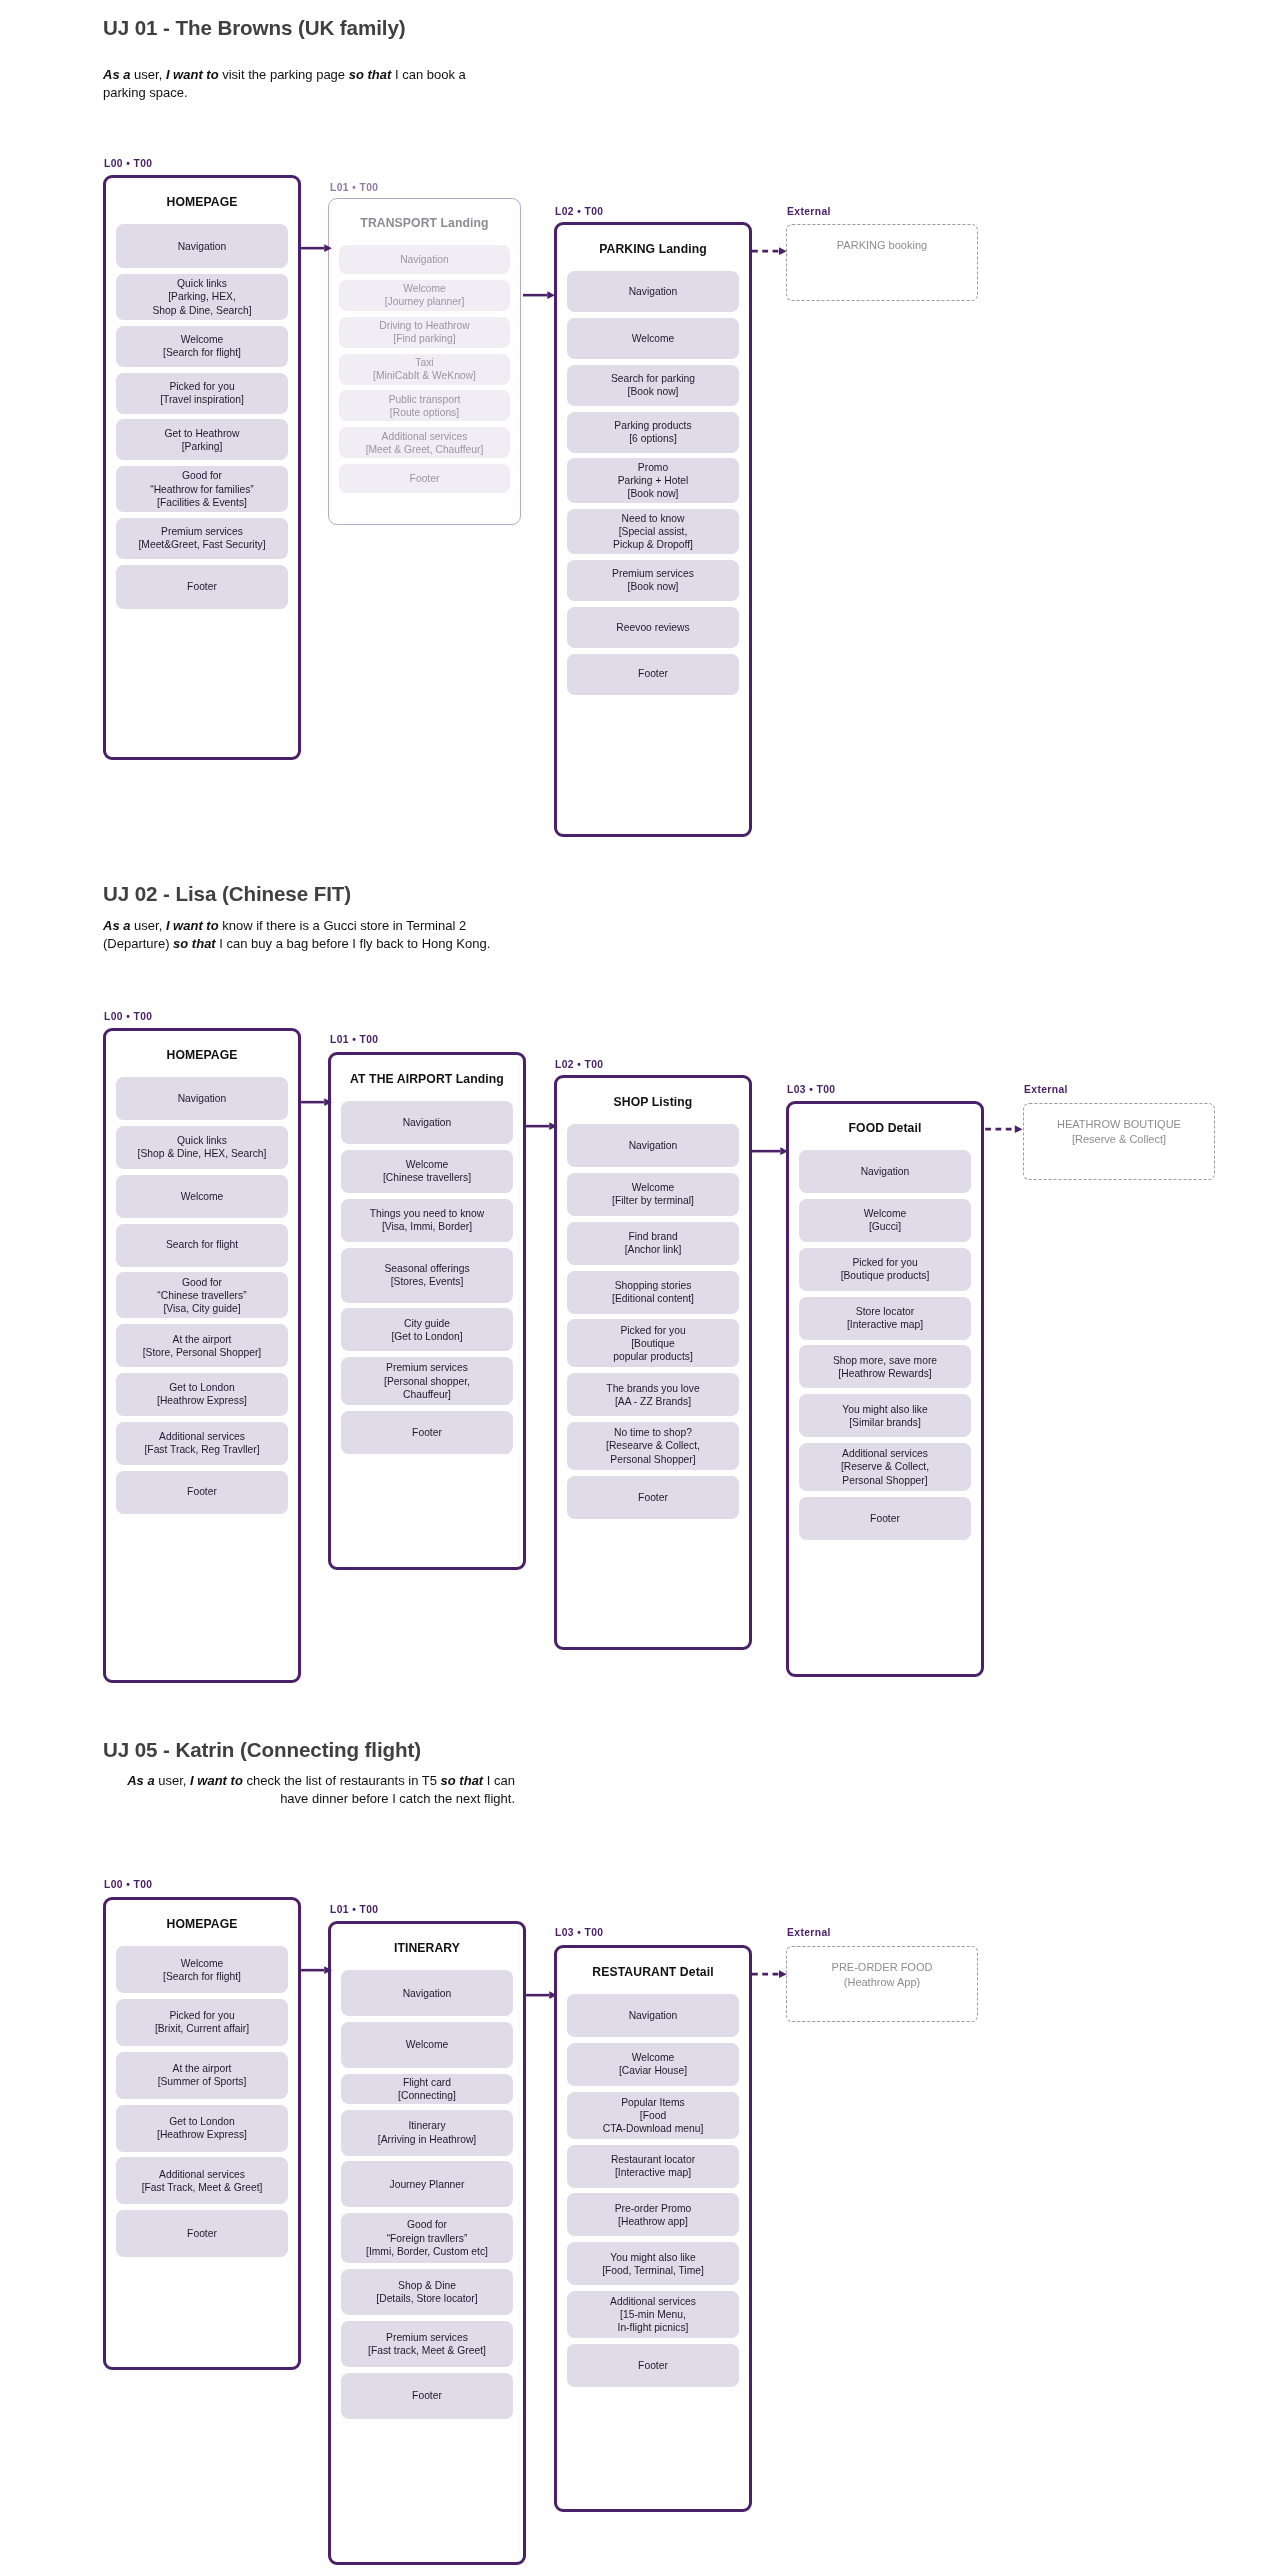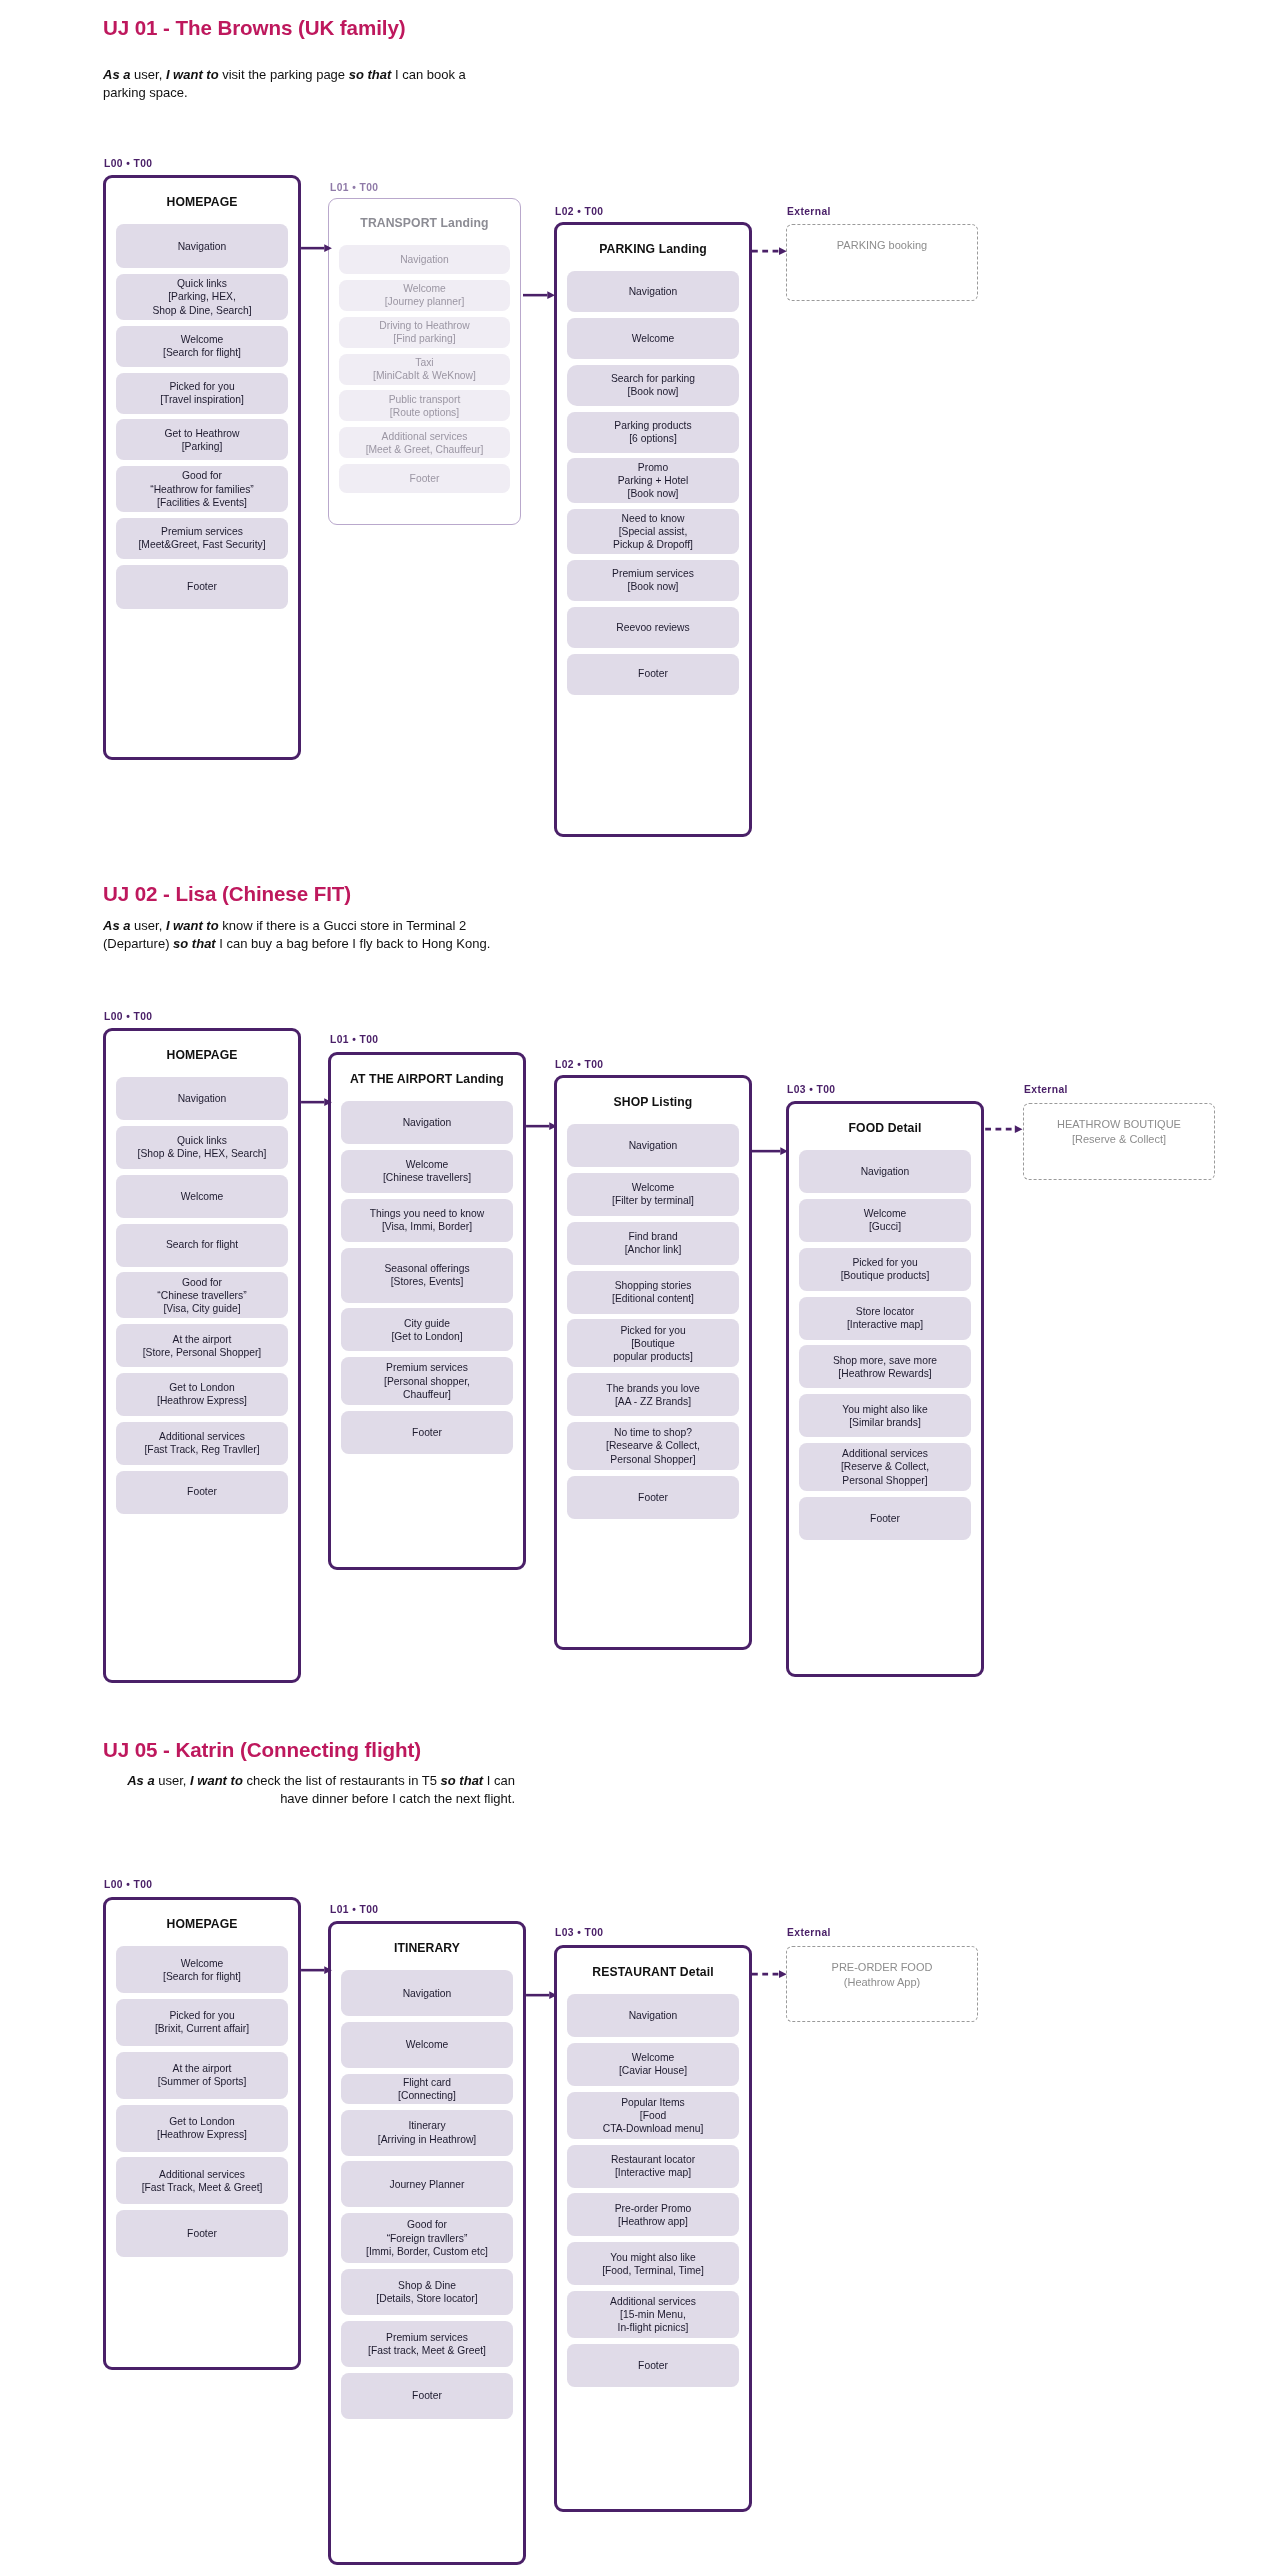--- a/index.html
+++ b/index.html
@@ -6,21 +6,21 @@
   body{
     width:1288px;height:2576px;background:#ffffff;
     font-family:"Liberation Sans", sans-serif;
     -webkit-font-smoothing:antialiased;
   }
   .page{position:relative;width:1288px;height:2576px;overflow:hidden;}
 
   
   .uj-title{
     position:absolute;
-    font-size:20.6px;font-weight:700;color:#be185d;
+    font-size:20.6px;font-weight:700;color:#404040;
     letter-spacing:-0.1px;white-space:nowrap;
   }
   .uj-story{
     position:absolute;
     font-size:13px;line-height:1.35;color:#111111;
     width:386px;
   }
   .uj-story b{font-weight:700;font-style:italic;}
 
   
@@ -170,21 +170,21 @@
   <div class="lvl" style="left:555px;top:206px;">L02 • T00</div>
   <div class="card" style="left:554px;top:222px;width:198px;height:615px;">
     <div class="card-title">PARKING Landing</div>
     <div class="blocks">
       <div class="block" style="height:41px;">
           <span>Navigation</span>
         </div>
       <div class="block" style="height:41px;">
           <span>Welcome</span>
         </div>
-      <div class="block" style="height:41px;border-radius:10px;">
+      <div class="block" style="height:41px;">
           <span>Search for parking
 [Book now]</span>
         </div>
       <div class="block" style="height:41px;">
           <span>Parking products
 [6 options]</span>
         </div>
       <div class="block" style="height:45px;">
           <span>Promo
 Parking + Hotel

